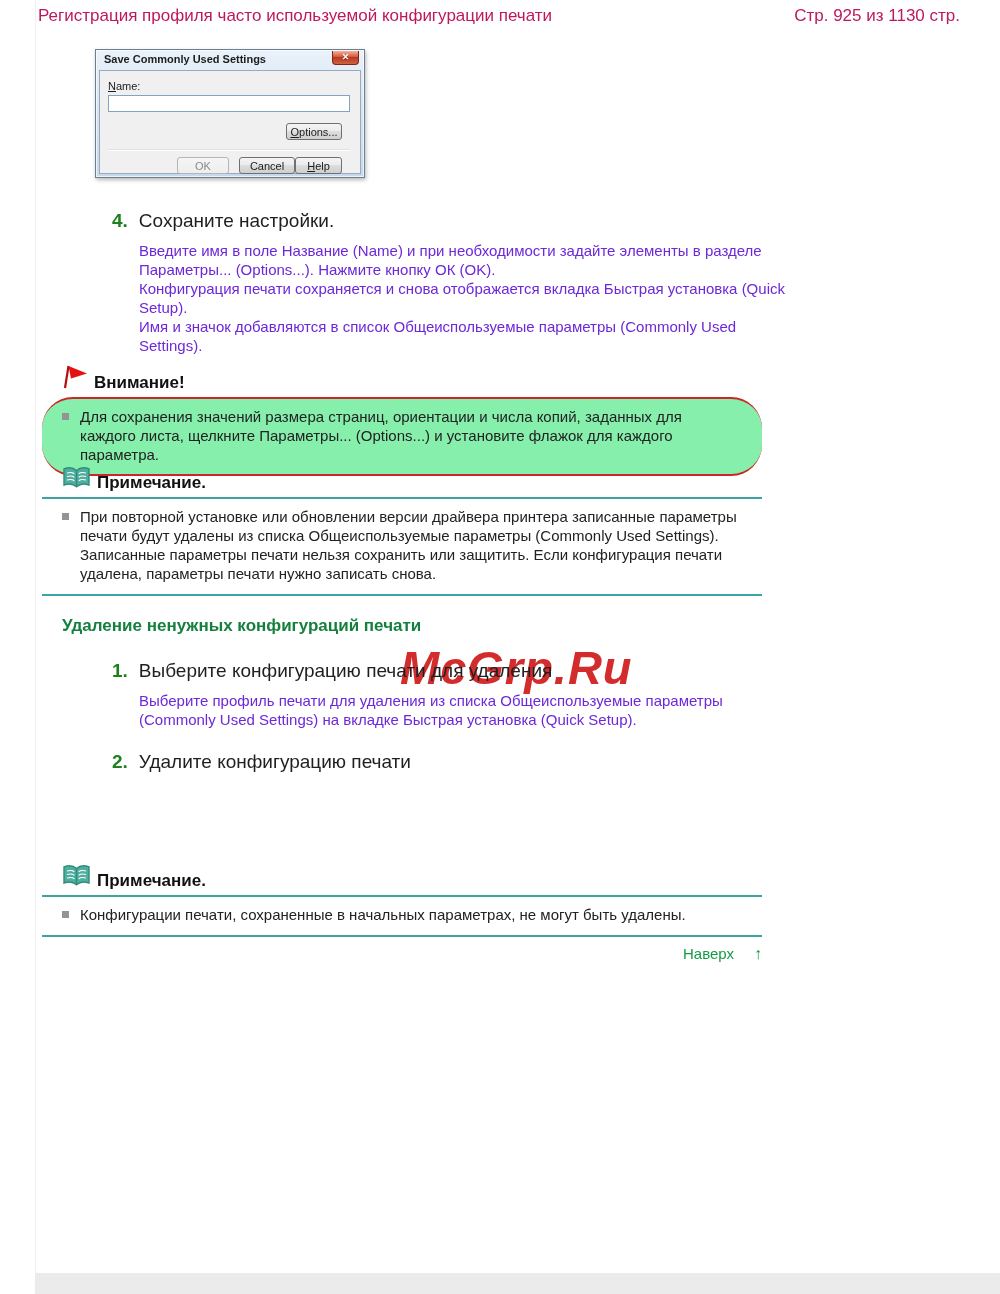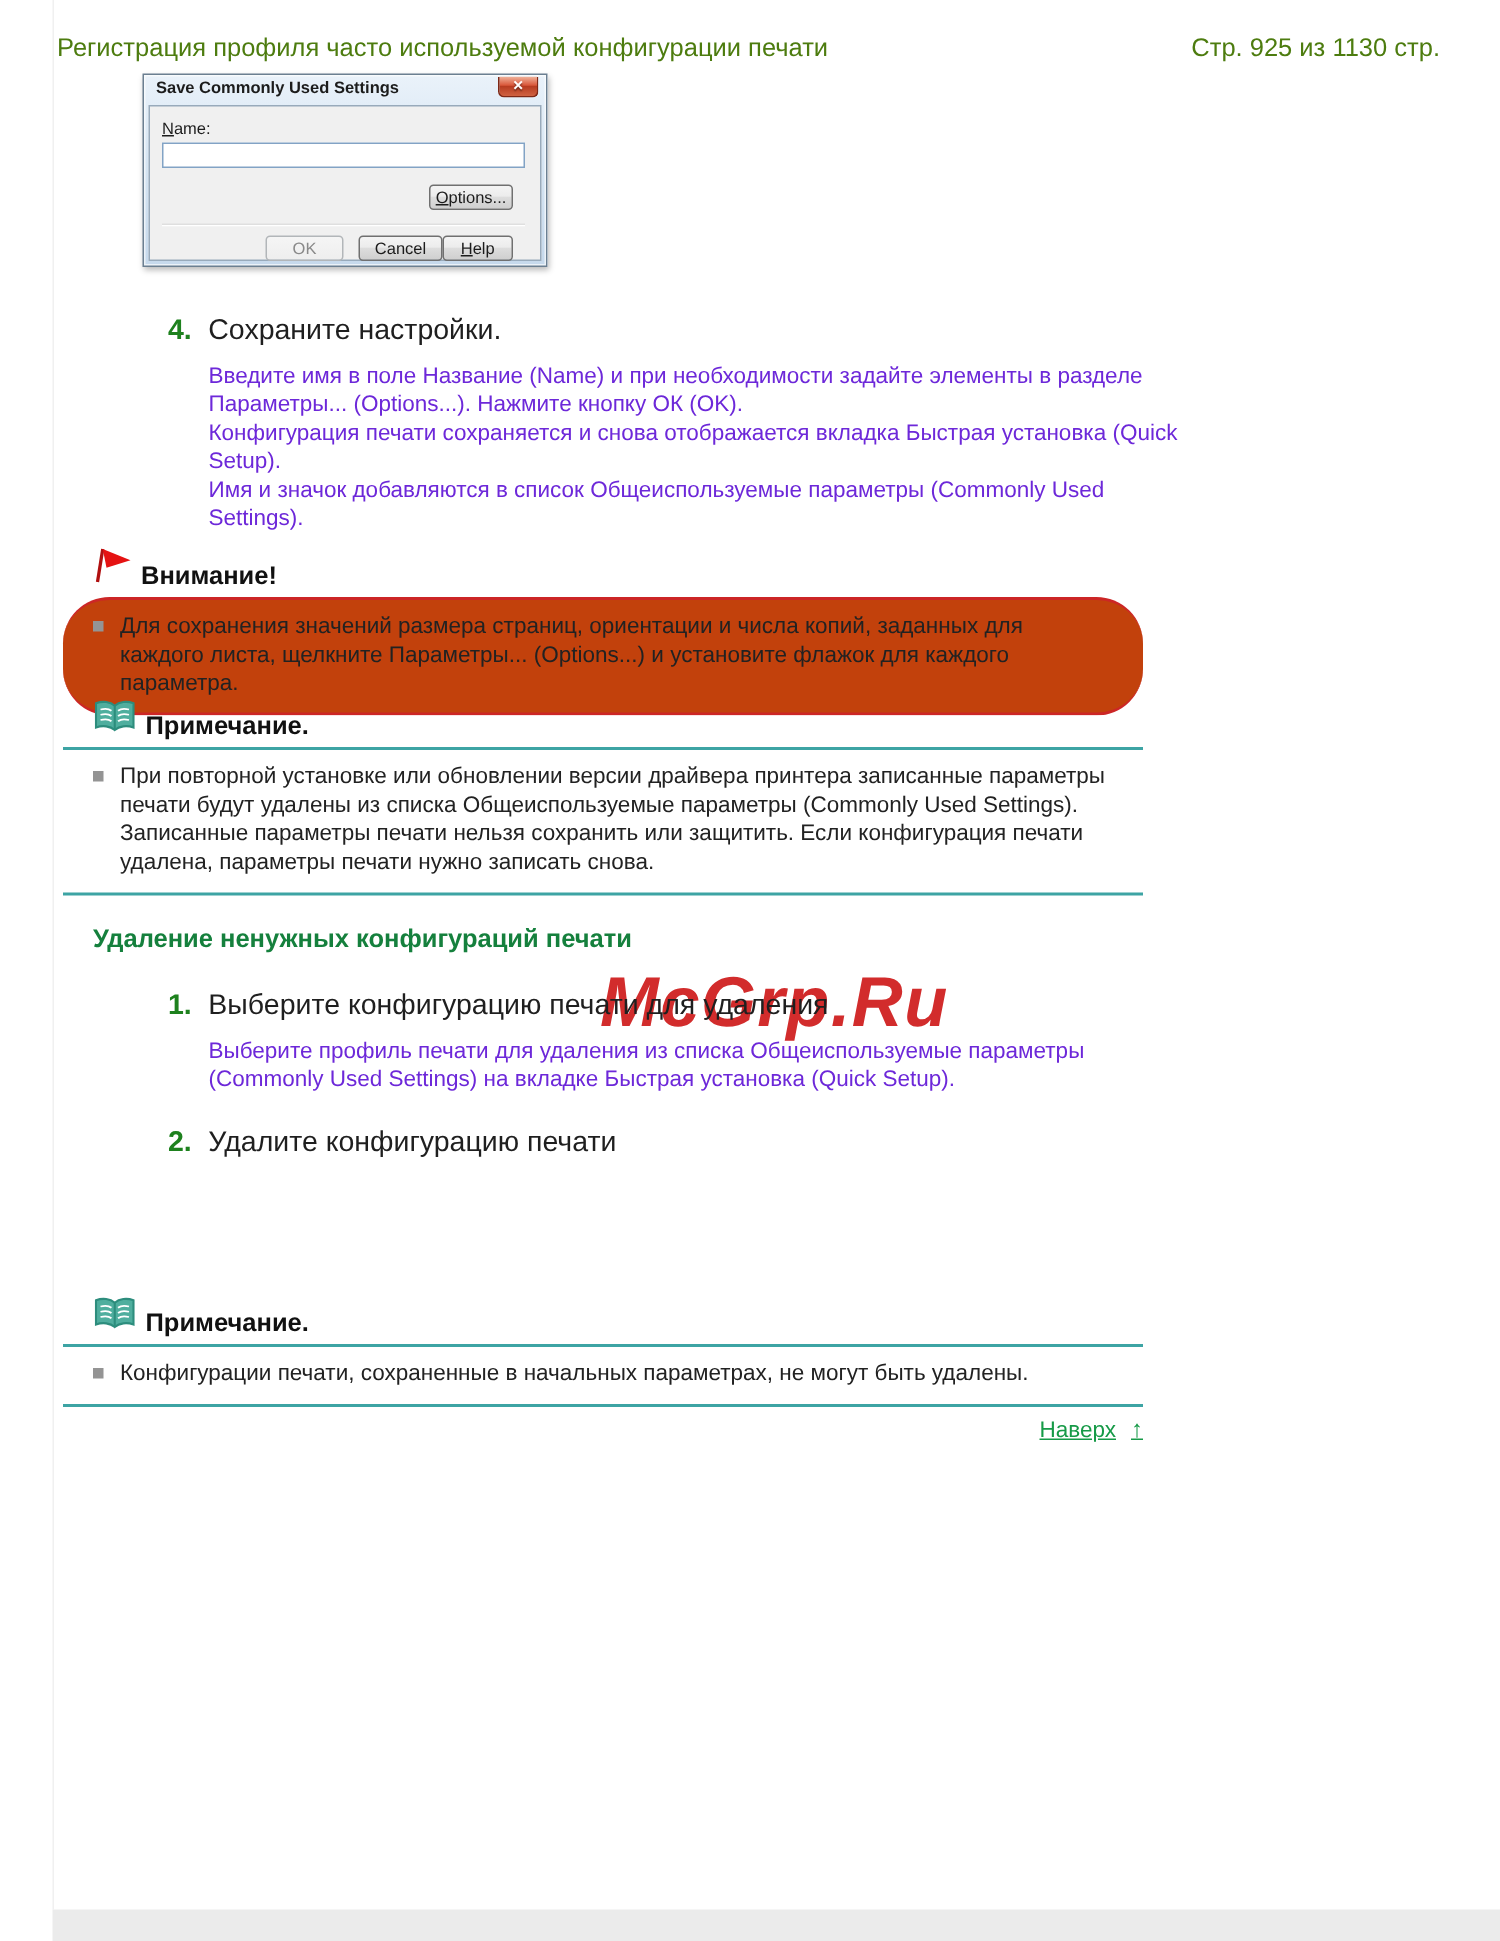--- a/index.html
+++ b/index.html
@@ -4,21 +4,21 @@
 <style>
   html,body { margin:0; padding:0; background:#fff; }
   .page {
     position:relative; width:1000px; height:1294px; background:#ffffff;
     font-family:"Liberation Sans", sans-serif; color:#222; overflow:hidden;
   }
   .page-left-edge { position:absolute; left:35px; top:0; width:1px; height:1273px; background:#f0f0f0; }
   .footer-strip { position:absolute; left:35px; top:1273px; width:965px; height:21px; background:#ebebeb; }
 
   
-  .header { position:absolute; left:38px; top:6px; width:922px; display:flex; justify-content:space-between; font-size:17px; color:#4d7c0f;margin-top:16px; }
+  .header { position:absolute; left:38px; top:6px; width:922px; display:flex; justify-content:space-between; font-size:17px; color:#be185d; }
 
   
   .dialog {
     position:absolute; left:95px; top:49px; width:270px; height:129px;
     background:linear-gradient(180deg,#eaf2fa 0%,#d6e5f3 45%,#c6d9ec 100%);
     border:1px solid #6b7f91; box-shadow:1px 2px 4px rgba(0,0,0,.28), inset 0 0 0 1px rgba(255,255,255,.65);
     box-sizing:border-box; font-size:11px;
   }
   .dlg-titlebar { position:absolute; left:0; top:0; right:0; height:20px; }
   .dlg-title { position:absolute; left:8px; top:3px; font-weight:bold; color:#1c1c1c; font-size:11px; }
@@ -55,38 +55,38 @@
   
   .step { position:absolute; left:68px; width:700px;margin-left:44px; }
   .step-head { font-size:19px; color:#1f1f1f; }
   .step-num { color:#1e811e; font-weight:bold; margin-right:11px; }
   .step-body { margin:9px 0 0 27px; font-size:15px; line-height:19px; color:#6d28d9; white-space:pre-line; width:672px; }
 
   
   .section { position:absolute; left:42px; width:720px; }
   .sec-head { display:flex; align-items:flex-end; margin-left:20px; margin-bottom:4px; }
   .sec-title { font-size:17px; font-weight:bold; color:#111; margin-left:6px; }
-  .callout-box { border-top:2px solid #cc2626; border-bottom:2px solid #cc2626; background:#c2410c; padding:8px 0 10px;border-radius:31px; }
+  .callout-box { border-top:2px solid #cc2626; border-bottom:2px solid #cc2626; background:#86efac; padding:8px 0 10px;border-radius:31px; }
   .note-box { border-top:2px solid #3da4a4; border-bottom:2px solid #3da4a4; background:transparent; padding:8px 0 11px; }
   .bullet-row { display:flex; }
   .bullet-sq { flex:0 0 auto; width:7px; height:7px; background:#949494; margin:6px 0 0 20px; }
   .bullet-text { margin-left:11px; font-size:15px; line-height:19px; color:#222; white-space:pre-line; width:676px; }
 
   
   .green-heading { position:absolute; left:62px; top:616px; font-size:17px; font-weight:bold; color:#15803d; }
 
   
   .watermark {
     position:absolute; left:400px; top:640px; font-size:47px; font-style:italic; font-weight:bold;
     color:#d22c2c; letter-spacing:1px; font-family:"Liberation Sans", sans-serif;
   }
 
   
   .top-link-row { position:absolute; left:42px; top:945px; width:720px; text-align:right; }
-  .top-link { display:inline-flex; align-items:center; gap:10px; color:#169a47; font-size:15px; cursor:pointer;text-decoration:underline; }
+  .top-link { display:inline-flex; align-items:center; gap:20px; color:#169a47; font-size:15px; cursor:pointer; }
   .top-arrow { font-size:16px; line-height:15px; }
 
   .icon-box { flex:0 0 auto; display:inline-block; }
 </style>
 </head>
 <body>
 
 <div class="page">
   <div class="page-left-edge"></div>
 

